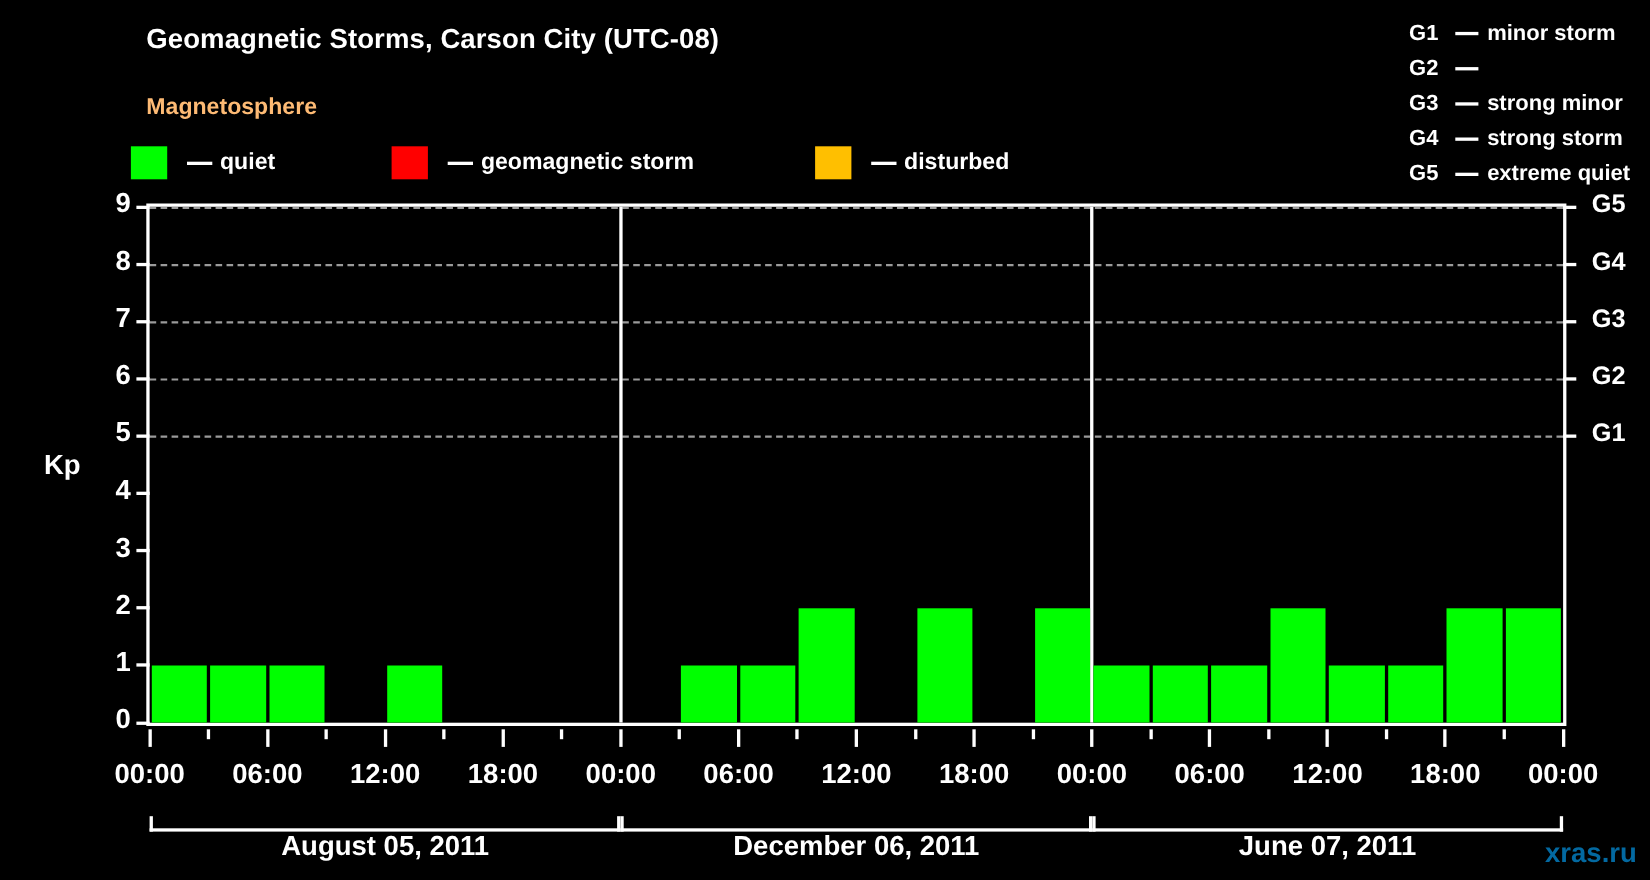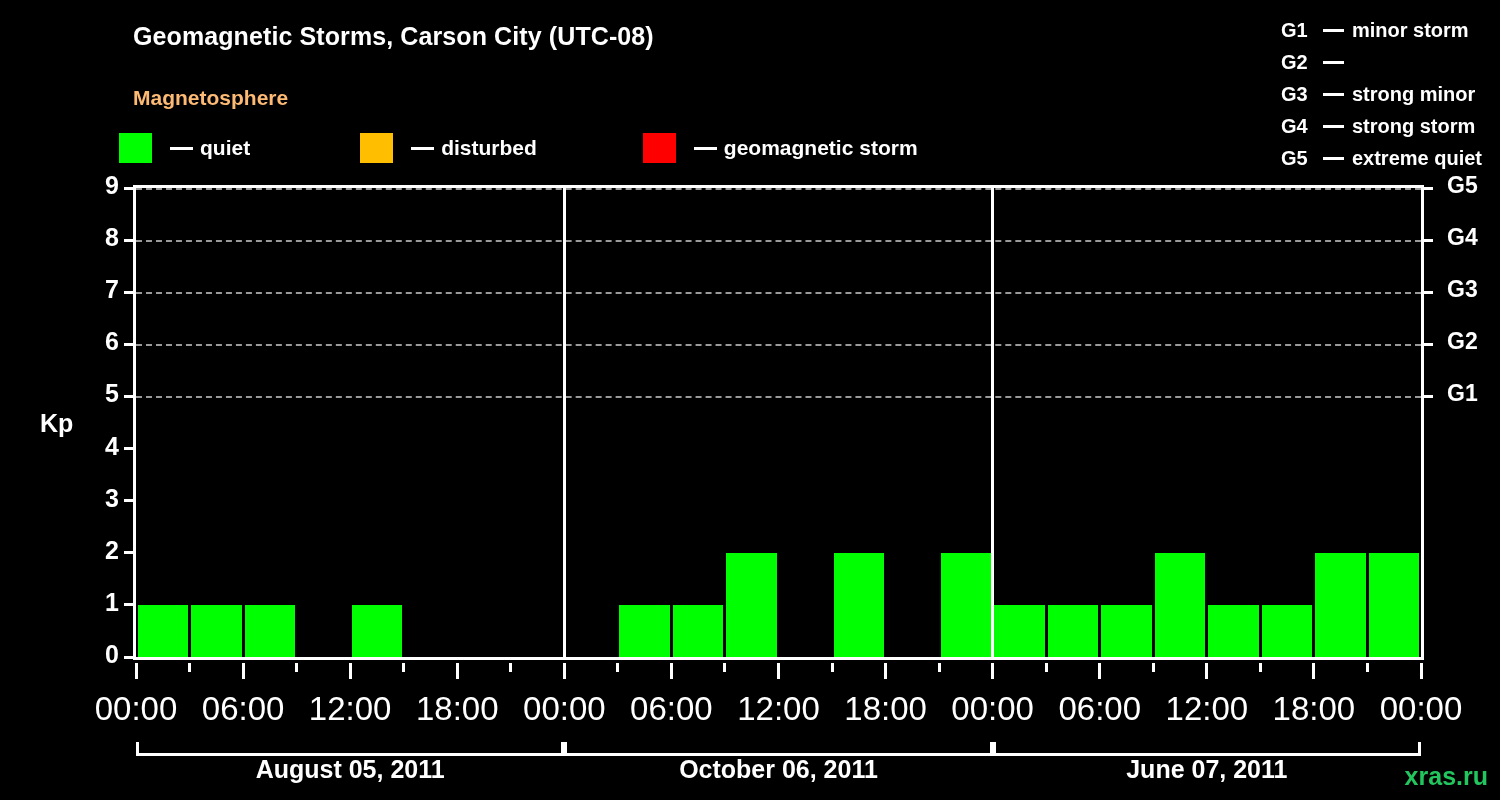--- a/index.html
+++ b/index.html
@@ -69,59 +69,59 @@
     left:40px;top:409px;font-size:25px;font-weight:bold;color:#fff;
   }
   .glabel{
     position:absolute;left:1447px;font-size:23px;font-weight:bold;color:#fff;
     white-space:nowrap;
   }
 
   .xtick{position:absolute;top:663px;width:3px;height:16px;background:#fff;}
   .xtick-minor{position:absolute;top:663px;width:3px;height:9px;background:#fff;}
   .xlabel{
-    position:absolute;top:690px;font-size:33px;font-weight:normal;color:#fff;
+    position:absolute;top:690px;font-size:25px;font-weight:bold;color:#fff;
     transform:translateX(-50%);white-space:nowrap;
   }
 
   
   .day-bracket{
     position:absolute;top:742px;height:14px;
     border-left:3px solid #fff;border-right:3px solid #fff;border-bottom:3px solid #fff;
     box-sizing:border-box;
   }
   .date-label{
     position:absolute;top:755px;font-size:25px;font-weight:bold;color:#fff;
     text-align:center;white-space:nowrap;
   }
   #watermark{
-    right:12px;top:762px;font-size:25px;font-weight:bold;color:#22c55e;
+    right:12px;top:762px;font-size:25px;font-weight:bold;color:#0369a1;
   }
 </style>
 </head>
 <body>
 
 <div class="abs" id="chart-title">Geomagnetic Storms, Carson City (UTC-08)</div>
 <div class="abs" id="legend-heading">Magnetosphere</div>
 
 <div class="abs" id="magnetosphere-legend">
     <div class="legend-entry">
       <span class="legend-swatch" style="background: rgb(0, 255, 0);"></span>
       <span class="legend-dash"></span>
       <span class="legend-label">quiet</span>
     </div>
+    <div class="legend-entry" style="margin-left: 106px;">
+      <span class="legend-swatch" style="background: rgb(255, 0, 0);"></span>
+      <span class="legend-dash"></span>
+      <span class="legend-label">geomagnetic storm</span>
+    </div>
     <div class="legend-entry" style="margin-left: 110px;">
       <span class="legend-swatch" style="background: rgb(255, 191, 0);"></span>
       <span class="legend-dash"></span>
       <span class="legend-label">disturbed</span>
-    </div>
-    <div class="legend-entry" style="margin-left: 106px;">
-      <span class="legend-swatch" style="background: rgb(255, 0, 0);"></span>
-      <span class="legend-dash"></span>
-      <span class="legend-label">geomagnetic storm</span>
     </div>
   </div>
 
 <div class="abs" id="g-scale-legend">
     <div class="g-row">
       <span class="g-code">G1</span>
       <span class="g-dash"></span>
       <span>minor storm</span>
     </div>
     <div class="g-row">
@@ -244,15 +244,15 @@
 <div class="xlabel" style="left: 1206.83px;">12:00</div>
 <div class="xtick-minor" style="left: 1258.88px;"></div>
 <div class="xtick" style="left: 1312.42px;"></div>
 <div class="xlabel" style="left: 1313.92px;">18:00</div>
 <div class="xtick-minor" style="left: 1365.96px;"></div>
 <div class="xtick" style="left: 1419.5px;"></div>
 <div class="xlabel" style="left: 1421px;">00:00</div>
 <div class="day-bracket" style="left: 136px; width: 428.333px;"></div>
 <div class="date-label" style="left: 136px; width: 428.333px;">August 05, 2011</div>
 <div class="day-bracket" style="left: 564.333px; width: 428.333px;"></div>
-<div class="date-label" style="left: 564.333px; width: 428.333px;">October 06, 2011</div>
+<div class="date-label" style="left: 564.333px; width: 428.333px;">December 06, 2011</div>
 <div class="day-bracket" style="left: 992.667px; width: 428.333px;"></div>
 <div class="date-label" style="left: 992.667px; width: 428.333px;">June 07, 2011</div>
 
 </body></html>

